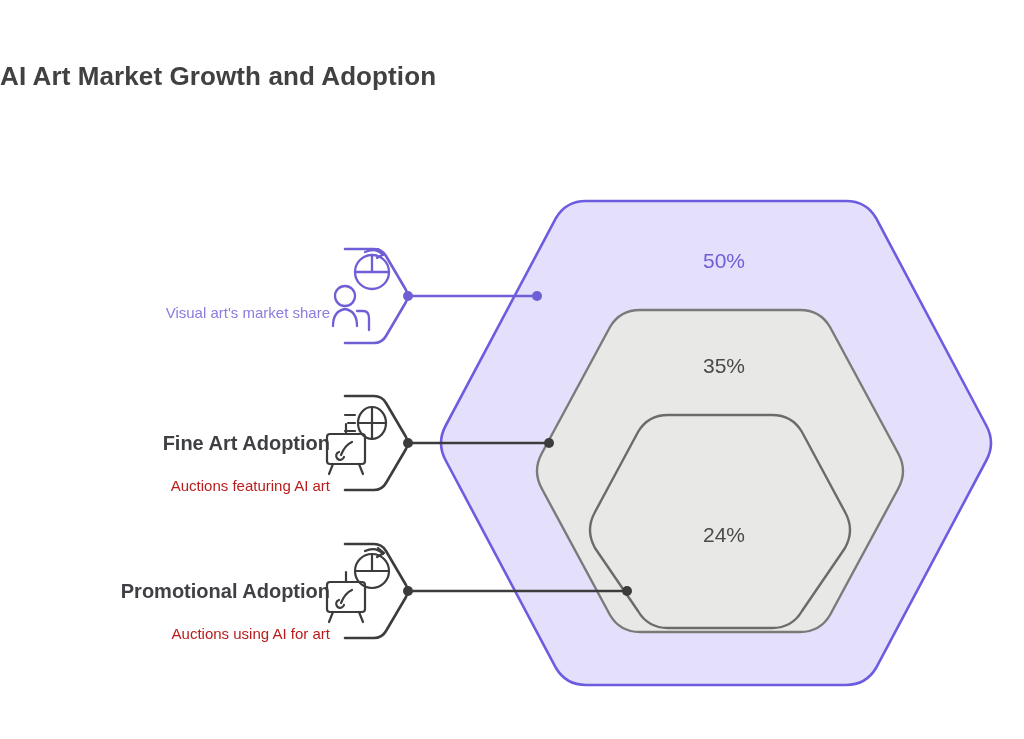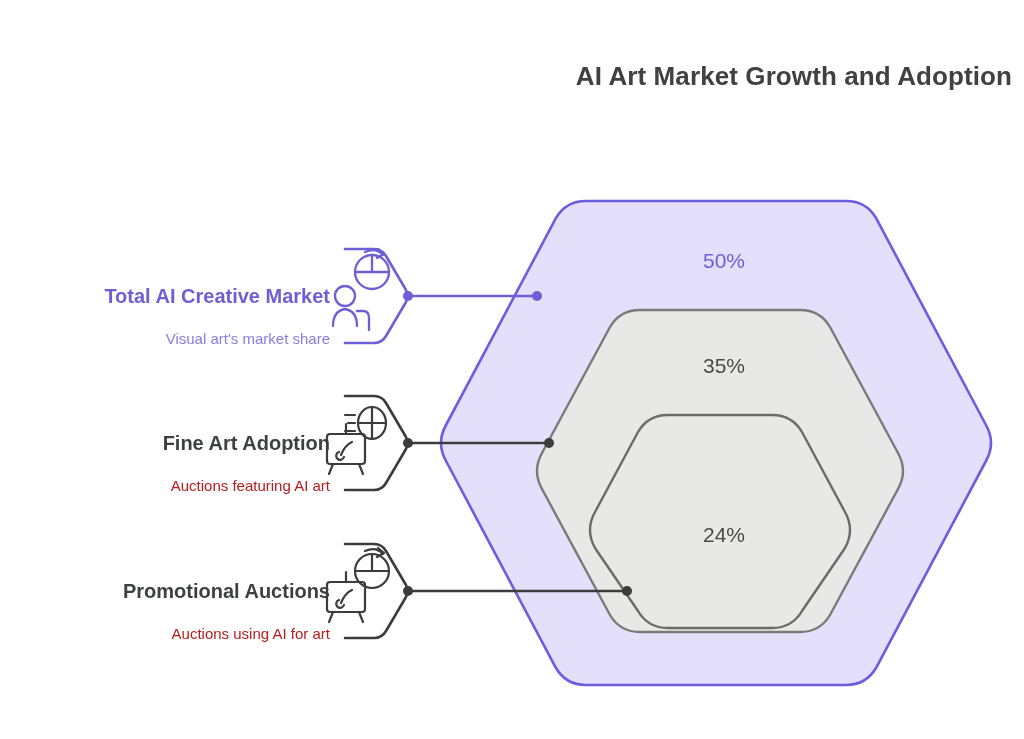--- a/index.html
+++ b/index.html
@@ -14,21 +14,21 @@
     overflow: hidden;
     font-family: "Liberation Sans", sans-serif;
     -webkit-font-smoothing: antialiased;
   }
 
   #chart-title {
     position: absolute;
     top: 61px;
     left: 0;
     width: 1012px;
-    text-align: right;
+    text-align: left;
     font-size: 26px;
     font-weight: bold;
     color: #414141;
     letter-spacing: 0.1px;
   }
 
   
   .label-group {
     position: absolute;
     width: 290px;
@@ -70,31 +70,30 @@
     font-size: 21px;
     text-anchor: middle;
   }
 </style>
 </head>
 <body>
 
 <div id="chart-title">AI Art Market Growth and Adoption</div>
 
 <div class="label-group" id="group-0">
-  <div class="lg-title">Total AI Creative Market</div>
   <div class="lg-sub">Visual art's market share</div>
 </div>
 
 <div class="label-group" id="group-1">
   <div class="lg-title">Fine Art Adoption</div>
   <div class="lg-sub">Auctions featuring AI art</div>
 </div>
 
 <div class="label-group" id="group-2">
-  <div class="lg-title">Promotional Auctions</div>
+  <div class="lg-title">Promotional Adoption</div>
   <div class="lg-sub">Auctions using AI for art</div>
 </div>
 
 <svg id="stage" viewBox="0 0 1024 739">
 
   <path d="M 586 201 L 846 201 Q 866 201 876 218 L 986 425 Q 996 443 986 461 L 876 668 Q 866 685 846 685 L 586 685 Q 566 685 556 668 L 446 461 Q 436 443 446 425 L 556 218 Q 566 201 586 201 Z" fill="#e4dffa" stroke="#6c5ce0" stroke-width="2.6"></path>
 
   <path d="M 640 310 L 800 310 Q 820 310 830 327 L 898 453 Q 908 471 898 489 L 830 615 Q 820 632 800 632 L 640 632 Q 620 632 610 615 L 542 489 Q 532 471 542 453 L 610 327 Q 620 310 640 310 Z" fill="#e8e8e6" stroke="#7a7a7a" stroke-width="2.4"></path>
 
   <path d="M 668 415 L 772 415 Q 792 415 802 432 L 845 512 Q 855 530 845 548 L 802 611 Q 792 628 772 628 L 668 628 Q 648 628 638 611 L 595 548 Q 585 530 595 512 L 638 432 Q 648 415 668 415 Z" fill="#e8e8e6" stroke="#6b6b6b" stroke-width="2.4"></path>

